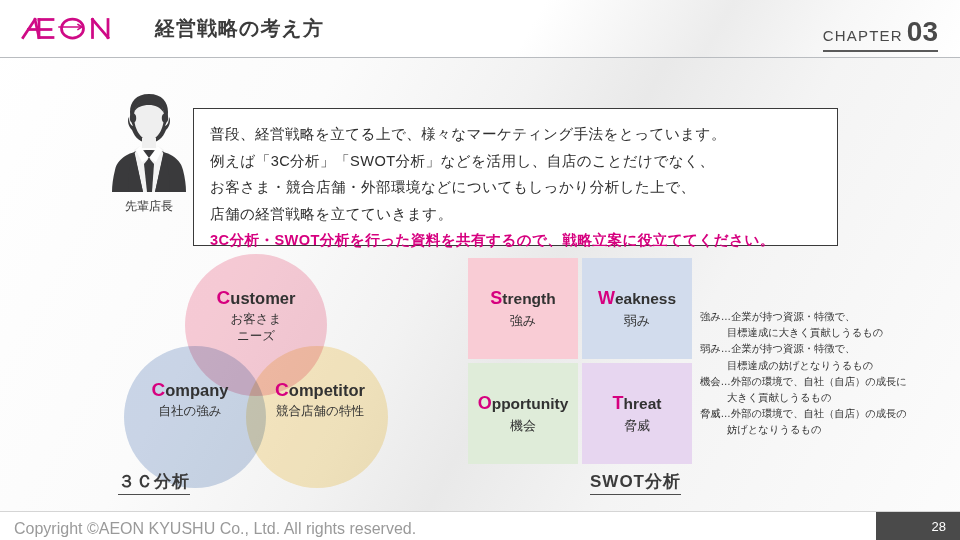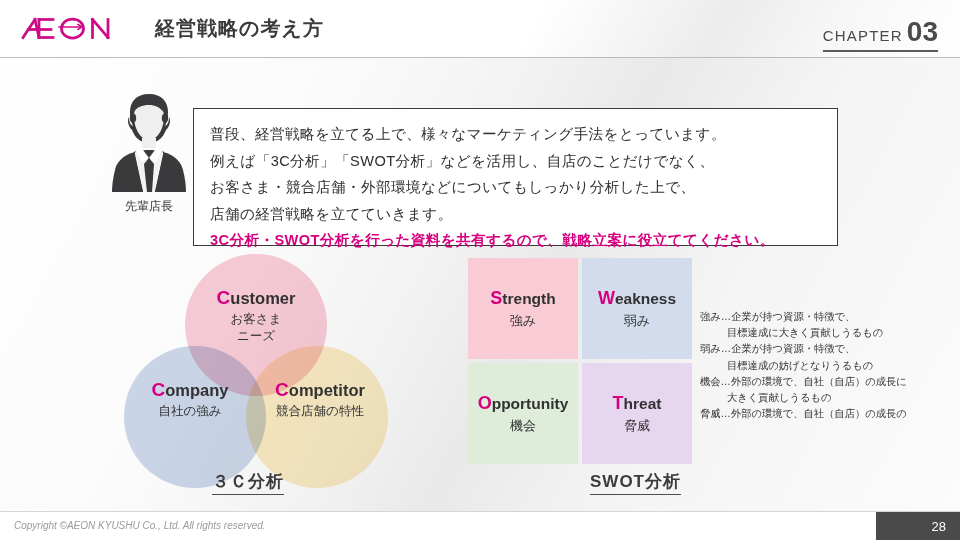--- a/index.html
+++ b/index.html
@@ -180,21 +180,20 @@
     margin-top: 1px;
   }
   #label-customer { left: 58px; top: 36px; width: 160px; }
   #label-company  { left: -8px; top: 128px; width: 160px; }
   #label-competitor { left: 112px; top: 128px; width: 180px; }
 
   #venn-title {
     position: absolute;
     left: 0; top: 220px;
     width: 260px;
-    text-align: center;
   }
   .section-title {
     display: inline-block;
     font-size: 17px;
     font-weight: bold;
     color: #3b3b3b;
     border-bottom: 1.5px solid #4d4d4d;
     padding-bottom: 1px;
     letter-spacing: 1px;
     white-space: nowrap;
@@ -272,22 +271,21 @@
     left: 0; bottom: 0;
     width: 960px;
     height: 28px;
     background: #ffffff;
     border-top: 1px solid #d5d5d5;
   }
   #copyright {
     position: absolute;
     left: 14px;
     top: 8px;
-    font-size: 10px;
-    font-style: italic;
+    font-size: 16px;
     color: #9a9a9a;
     white-space: nowrap;
   }
   #page-number {
     position: absolute;
     right: 0;
     top: 0;
     width: 84px;
     height: 28px;
     background: #4a4a4a;
@@ -430,20 +428,21 @@
   </div>
 
   <div id="definitions">
     <div class="def-line">強み…企業が持つ資源・特徴で、</div>
     <div class="def-line indent">目標達成に大きく貢献しうるもの</div>
     <div class="def-line">弱み…企業が持つ資源・特徴で、</div>
     <div class="def-line indent">目標達成の妨げとなりうるもの</div>
     <div class="def-line">機会…外部の環境で、自社（自店）の成長に</div>
     <div class="def-line indent">大きく貢献しうるもの</div>
     <div class="def-line">脅威…外部の環境で、自社（自店）の成長の</div>
+    <div class="def-line indent">妨げとなりうるもの</div>
   </div>
 
   <div id="footer">
     <div id="copyright">Copyright ©AEON KYUSHU Co., Ltd. All rights reserved.</div>
     <div id="page-number">28</div>
   </div>
 
 </div>
 
 </body></html>

